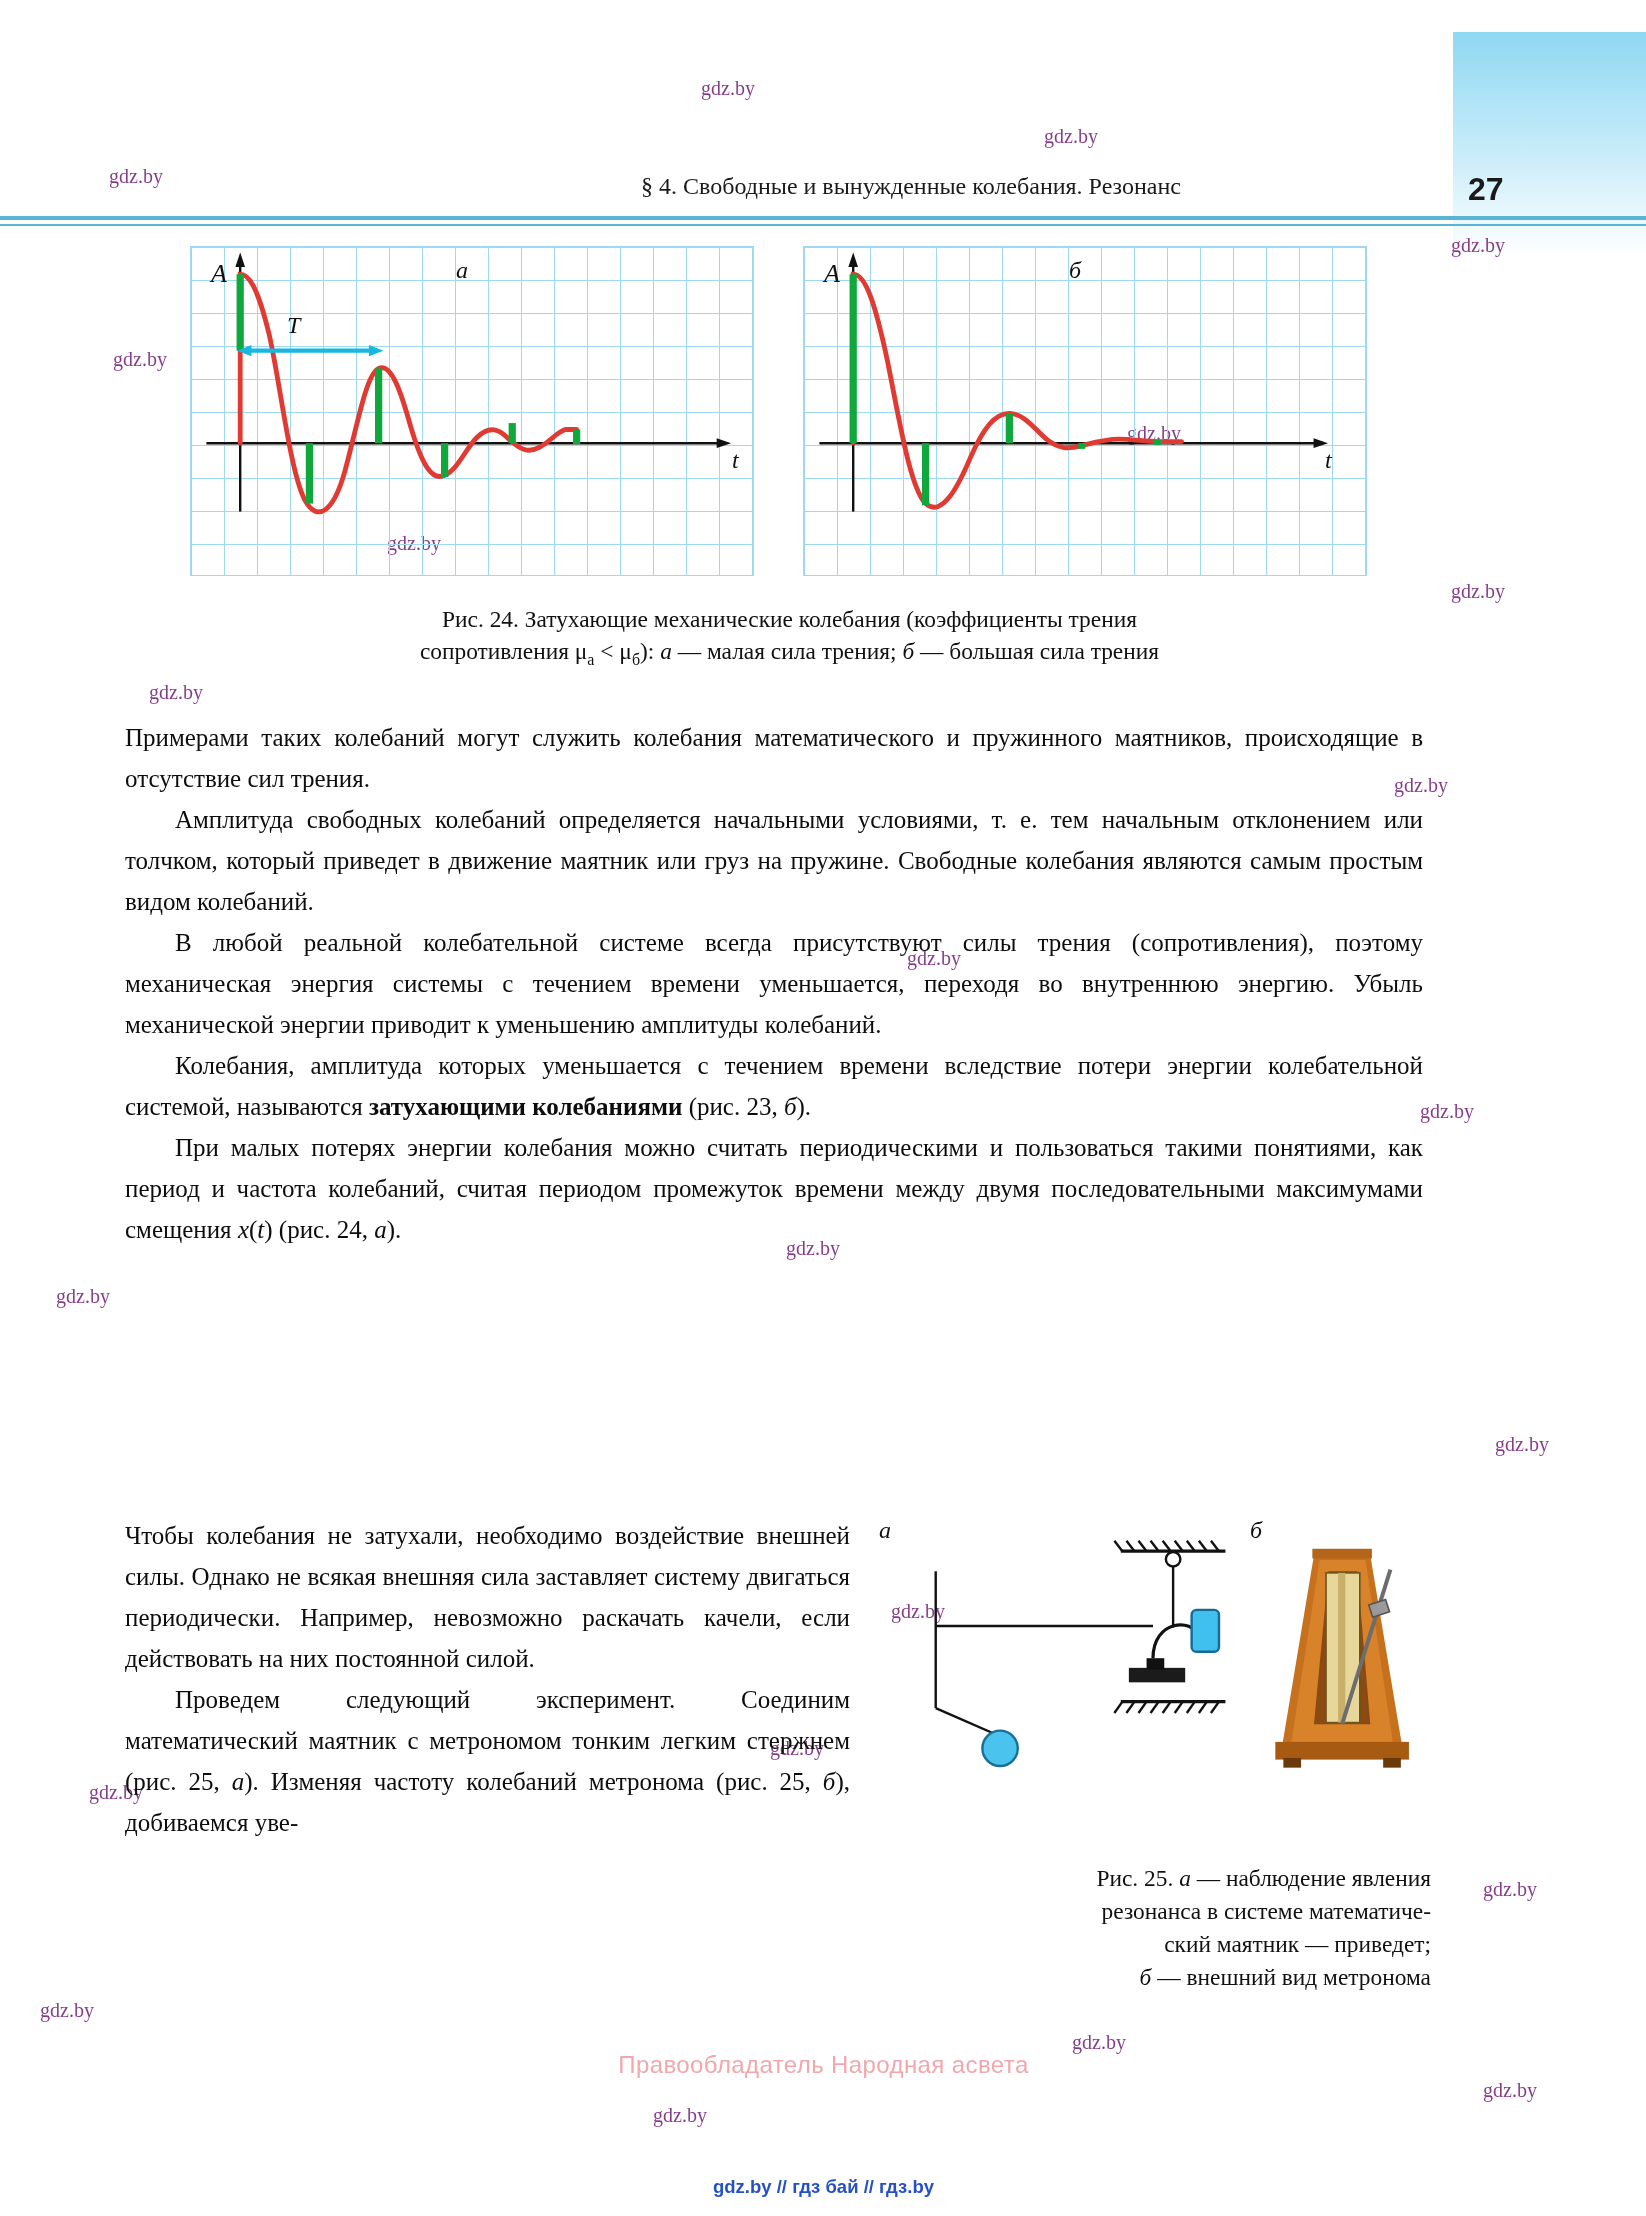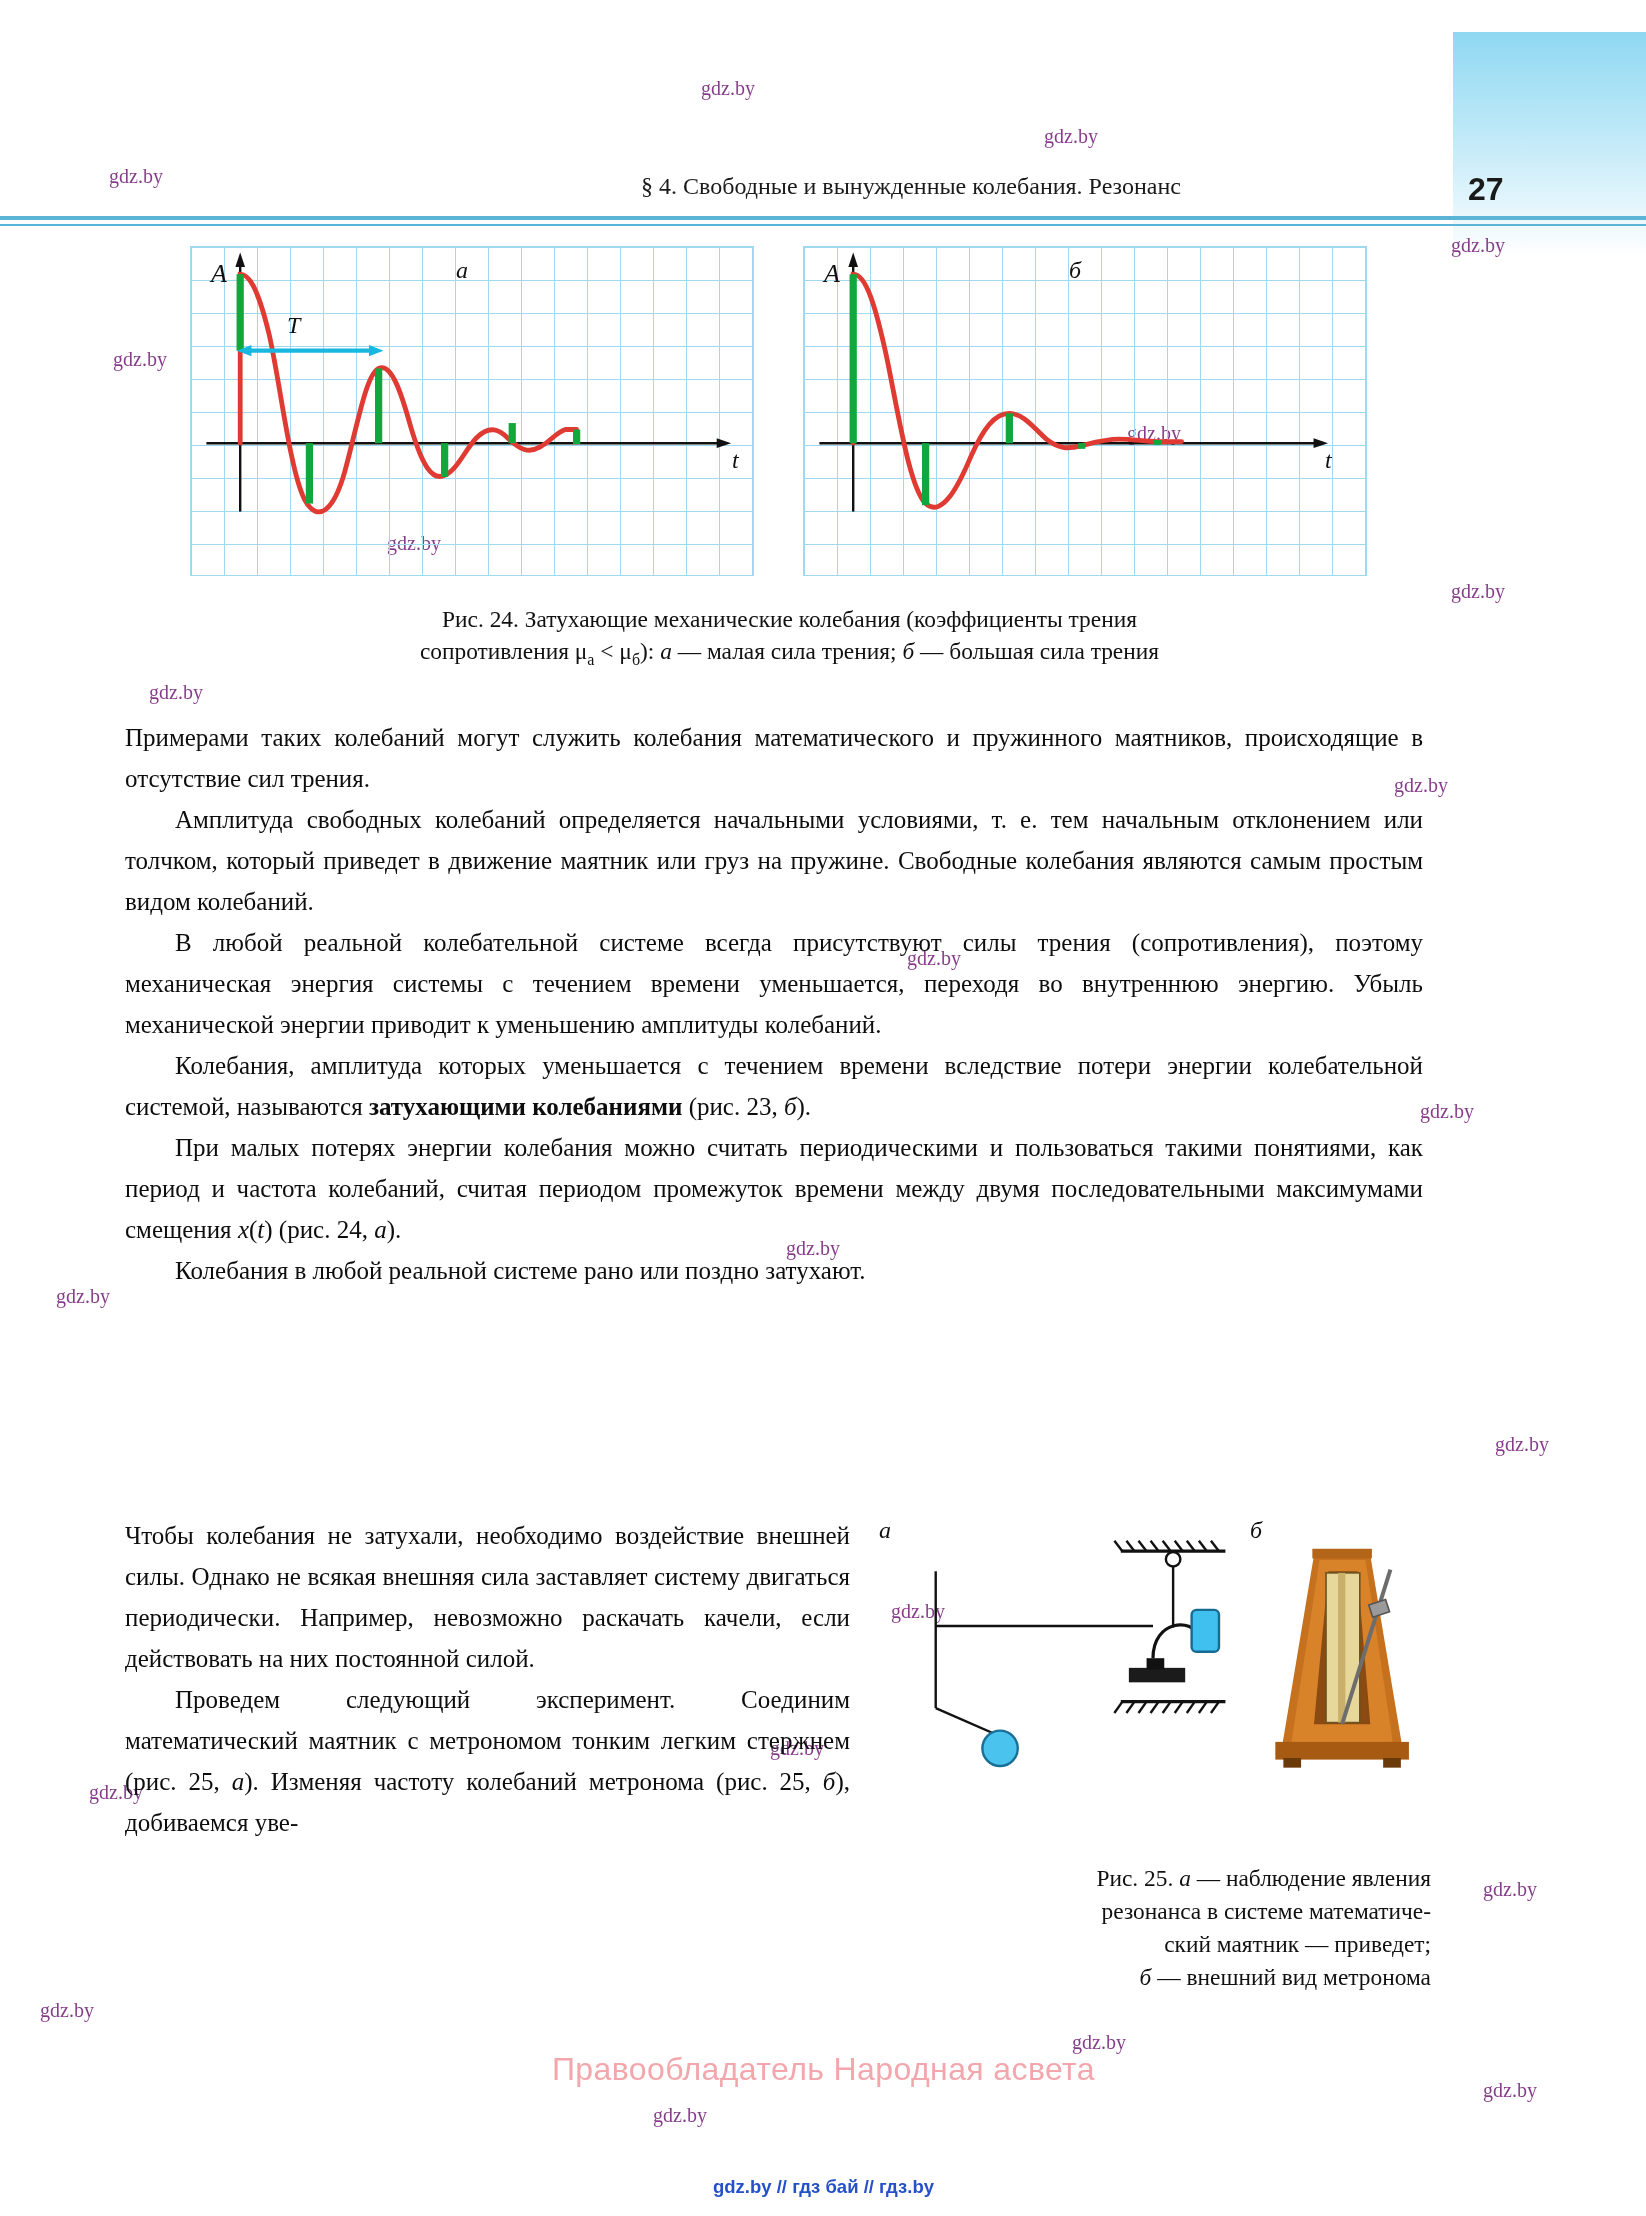--- a/index.html
+++ b/index.html
@@ -49,21 +49,21 @@
     white-space: nowrap;
     pointer-events: none;
   }
   .copyright {
     position: absolute;
     left: 0;
     top: 2051px;
     width: 1647px;
     text-align: center;
     font-family: "Liberation Sans", sans-serif;
-    font-size: 32px;
+    font-size: 24px;
     color: #f2a7ac;
     letter-spacing: 0.4px;
   }
 
   
   .header-title {
     position: absolute;
     top: 173px;
     left: 641px;
     font-size: 24px;
@@ -314,21 +314,20 @@
     <span>Рис. 24. Затухающие механические колебания (коэффициенты трения</span><br>
     <span>сопротивления μ</span><span class="sub">а</span><span> &lt; μ</span><span class="sub">б</span><span>): </span><span class="ital">а</span><span> — малая сила трения; </span><span class="ital">б</span><span> — большая сила трения</span>
   </div>
 
   <div class="body-col">
     <p>Примерами таких колебаний могут служить колебания математического и пружинного маятников, происходящие в отсутствие сил трения.</p>
     <p class="ind">Амплитуда свободных колебаний определяется начальными условиями, т. е. тем начальным отклонением или толчком, который приведет в движение маятник или груз на пружине. Свободные колебания являются самым простым видом колебаний.</p>
     <p class="ind">В любой реальной колебательной системе всегда присутствуют силы трения (сопротивления), поэтому механическая энергия системы с течением времени уменьшается, переходя во внутреннюю энергию. Убыль механической энергии приводит к уменьшению амплитуды колебаний.</p>
     <p class="ind"><span>Колебания, амплитуда которых уменьшается с течением времени вследствие потери энергии колебательной системой, называются </span><span class="bold">затухающими колебаниями</span><span> (рис. 23, </span><span class="ital">б</span><span>).</span></p>
     <p class="ind"><span>При малых потерях энергии колебания можно считать периодическими и пользоваться такими понятиями, как период и частота колебаний, считая периодом промежуток времени между двумя последовательными максимумами смещения </span><span class="ital">x</span><span>(</span><span class="ital">t</span><span>) (рис. 24, </span><span class="ital">а</span><span>).</span></p>
-    <p class="ind">Колебания в любой реальной системе рано или поздно затухают.</p>
   </div>
 
   <div class="body-col2">
     <p>Чтобы колебания не затухали, необходимо воздействие внешней силы. Однако не всякая внешняя сила заставляет систему двигаться периодически. Например, невозможно раскачать качели, если действовать на них постоянной силой.</p>
     <p class="ind"><span>Проведем следующий эксперимент. Соединим математический маятник с метрономом тонким легким стержнем (рис. 25, </span><span class="ital">а</span><span>). Изменяя частоту колебаний метронома (рис. 25, </span><span class="ital">б</span><span>), добиваемся уве-</span></p>
   </div>
 
   <div class="fig25">
     <svg width="532" height="338" viewBox="0 0 660 420">
 

